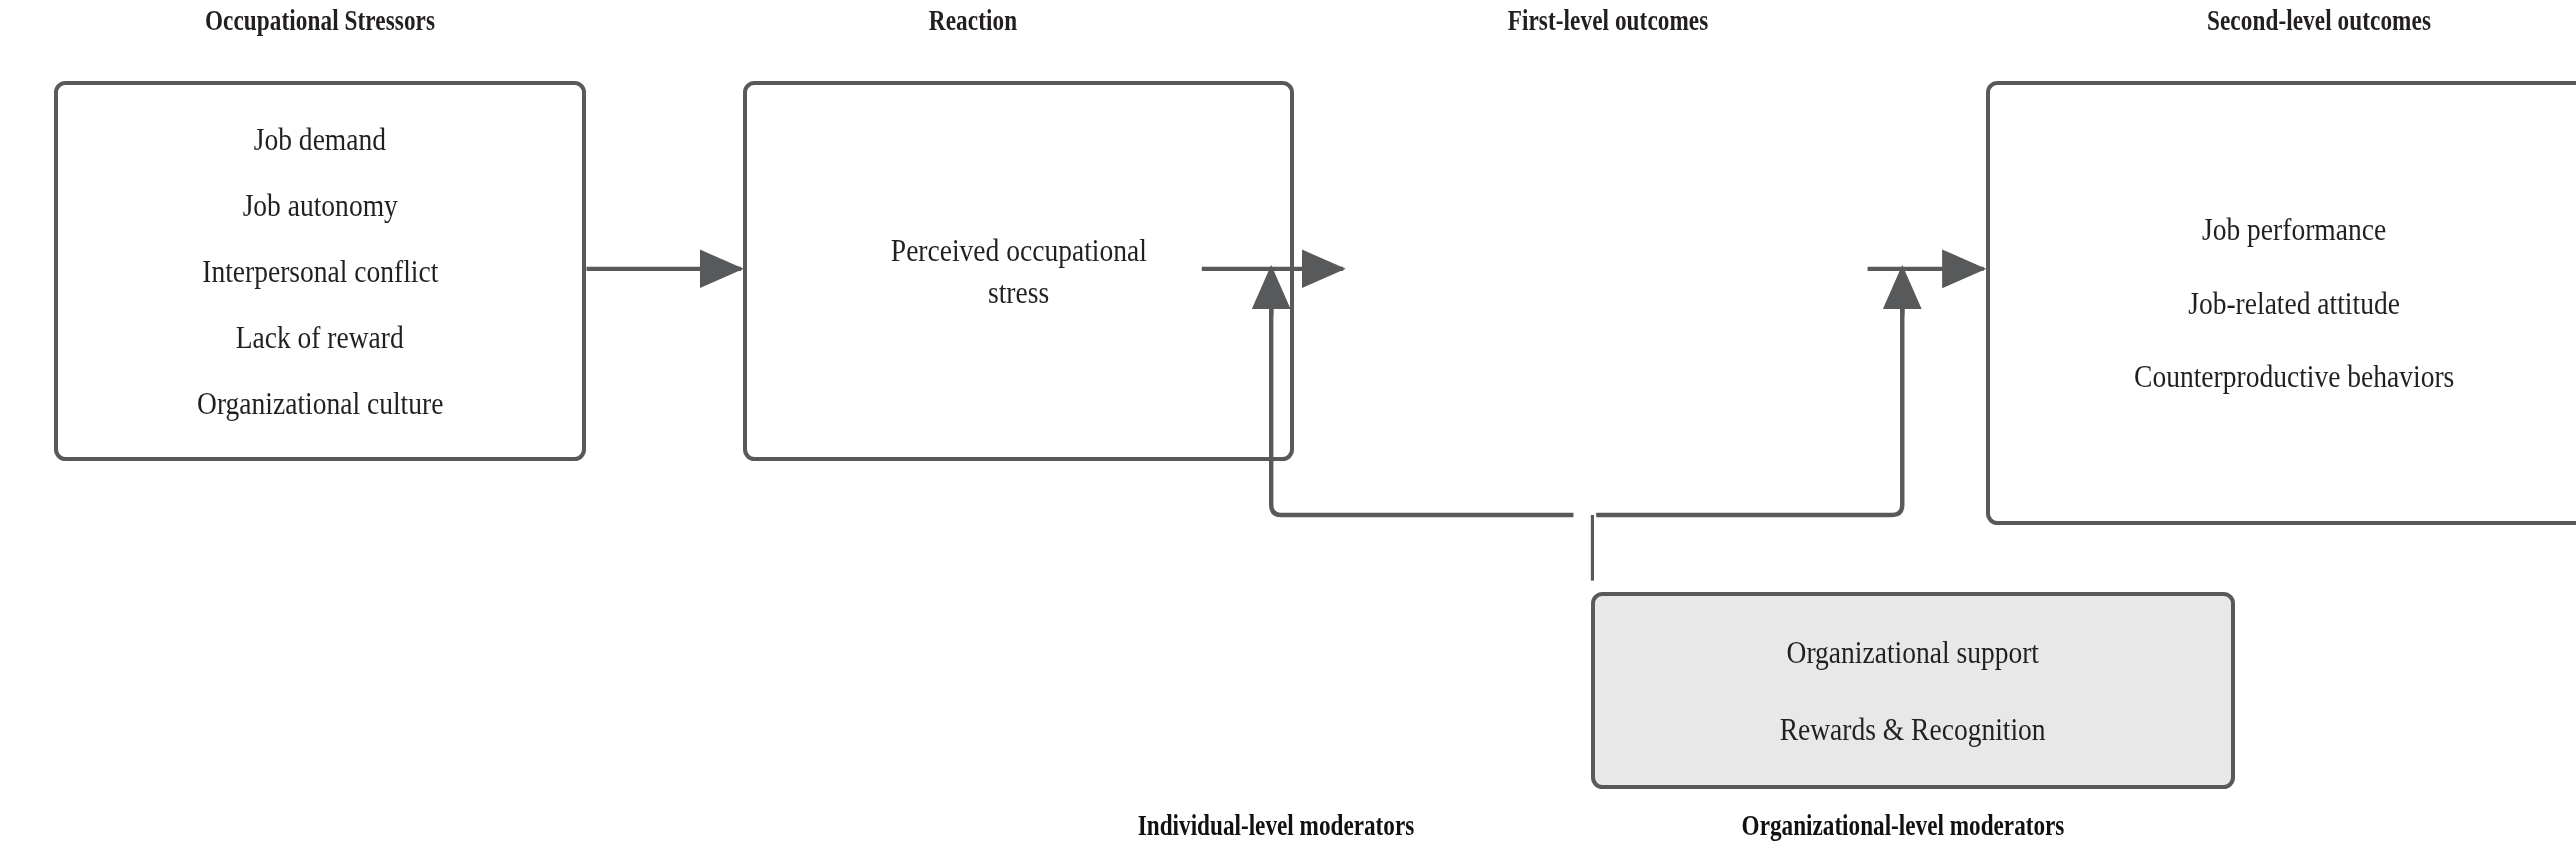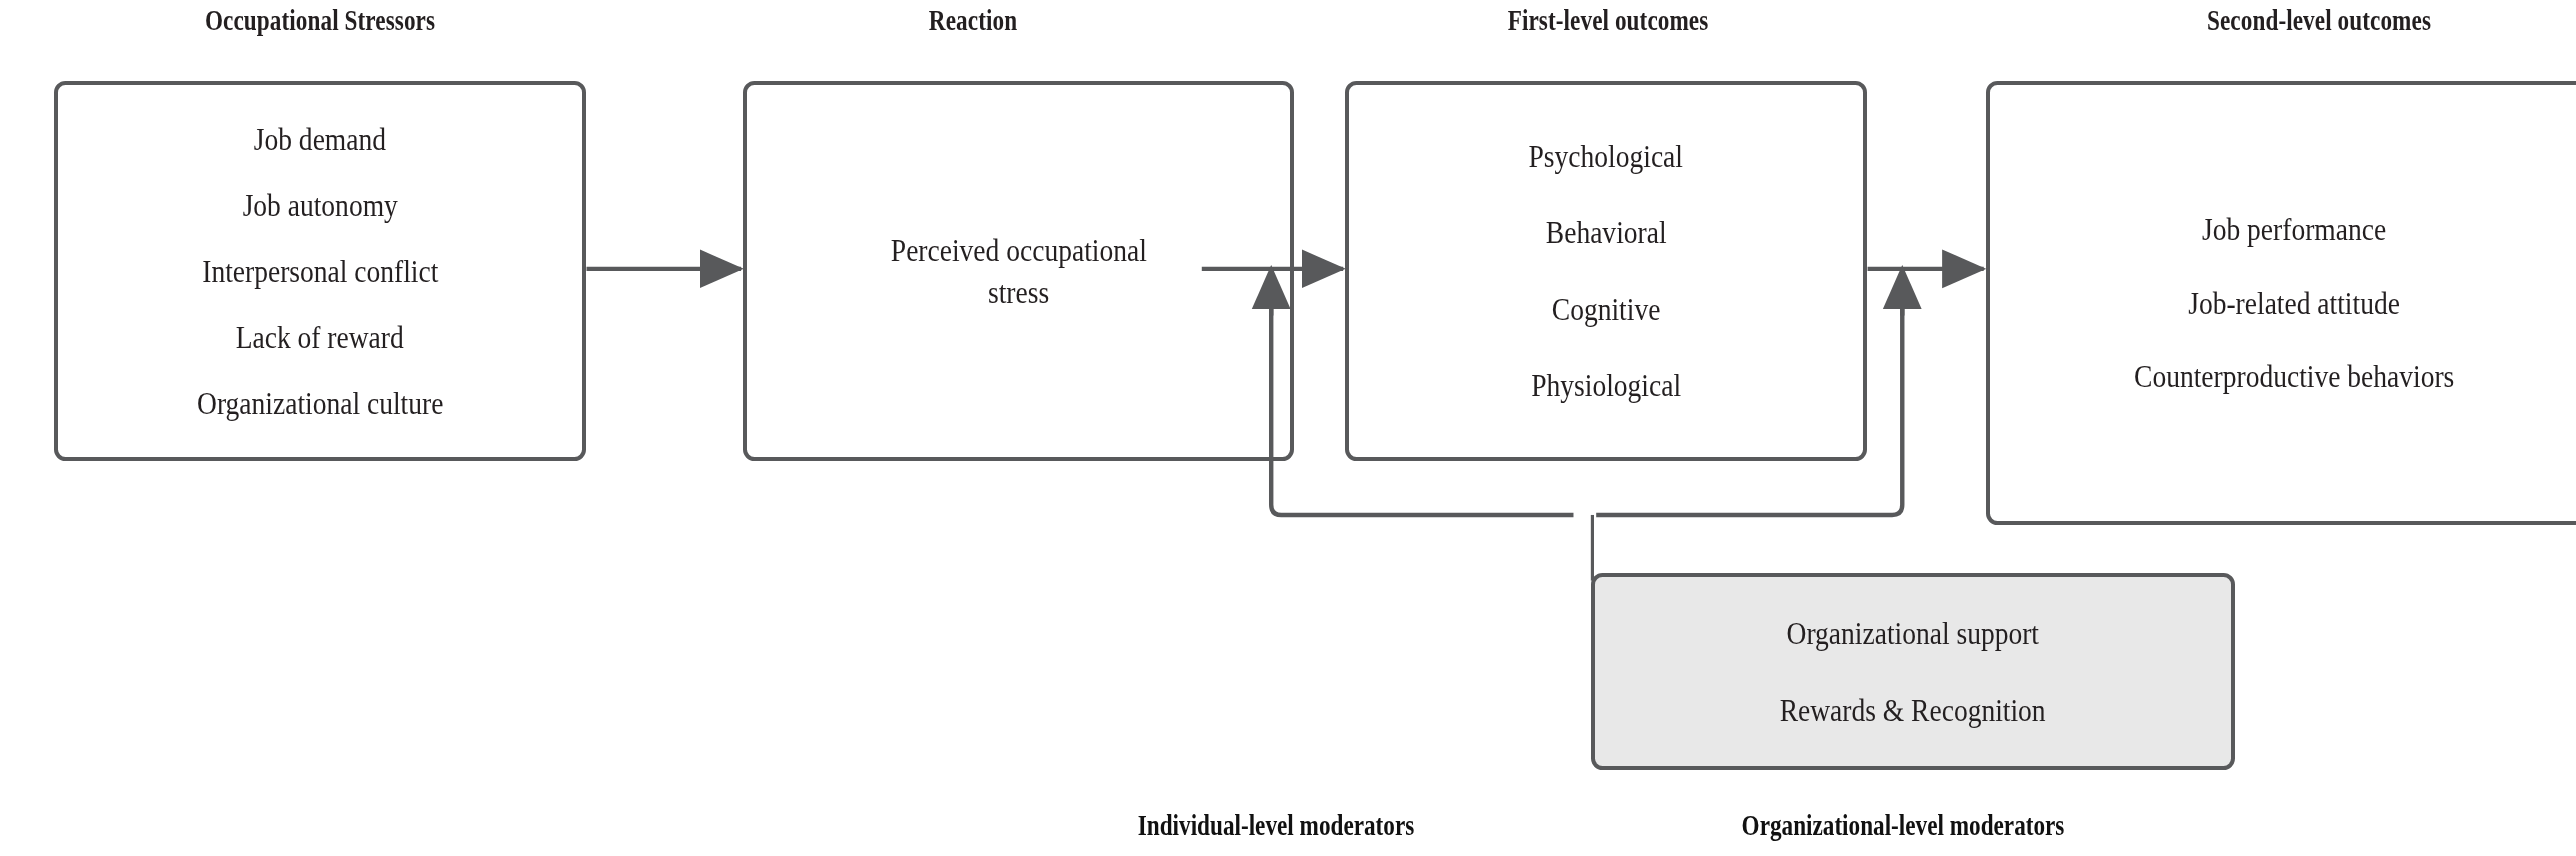--- a/index.html
+++ b/index.html
@@ -72,35 +72,29 @@
     <div class="line" style="margin:14.5px 0;">Interpersonal conflict</div>
     <div class="line" style="margin:14.5px 0;">Lack of reward</div>
     <div class="line" style="margin:14.5px 0;">Organizational culture</div>
   </div>
 
   <div class="node" style="left:703px;top:81px;width:551px;height:380px;">
     <div class="line" style="margin:2.5px 0;">Perceived occupational</div>
     <div class="line" style="margin:2.5px 0;">stress</div>
   </div>
 
-  <div class="node" style="left:1305px;top:81px;width:522px;height:380px;">
-    <div class="line" style="margin:19.6px 0;">Psychological</div>
-    <div class="line" style="margin:19.6px 0;">Behavioral</div>
-    <div class="line" style="margin:19.6px 0;">Cognitive</div>
-    <div class="line" style="margin:19.6px 0;">Physiological</div>
-  </div>
 
   <div class="node" style="left:1946px;top:81px;width:617px;height:444px;">
     <div class="line" style="margin:18.3px 0;">Job performance</div>
     <div class="line" style="margin:18.3px 0;">Job-related attitude</div>
     <div class="line" style="margin:18.3px 0;">Counterproductive behaviors</div>
   </div>
 
 
-  <div class="node shaded" style="left:1551px;top:573px;width:644px;height:197px;">
+  <div class="node shaded" style="left:1551px;top:592px;width:644px;height:197px;">
     <div class="line" style="margin:20px 0;">Organizational support</div>
     <div class="line" style="margin:20px 0;">Rewards &amp; Recognition</div>
   </div>
 
   <div class="mod-label" style="left:1236px;top:809px;">Individual-level moderators</div>
   <div class="mod-label" style="left:1863px;top:809px;">Organizational-level moderators</div>
 
   <svg class="wires" viewBox="0 0 4082 1358">
     <defs>
       <marker id="ah" markerWidth="10" markerHeight="10" refX="9.4" refY="5" orient="auto" markerUnits="strokeWidth">

